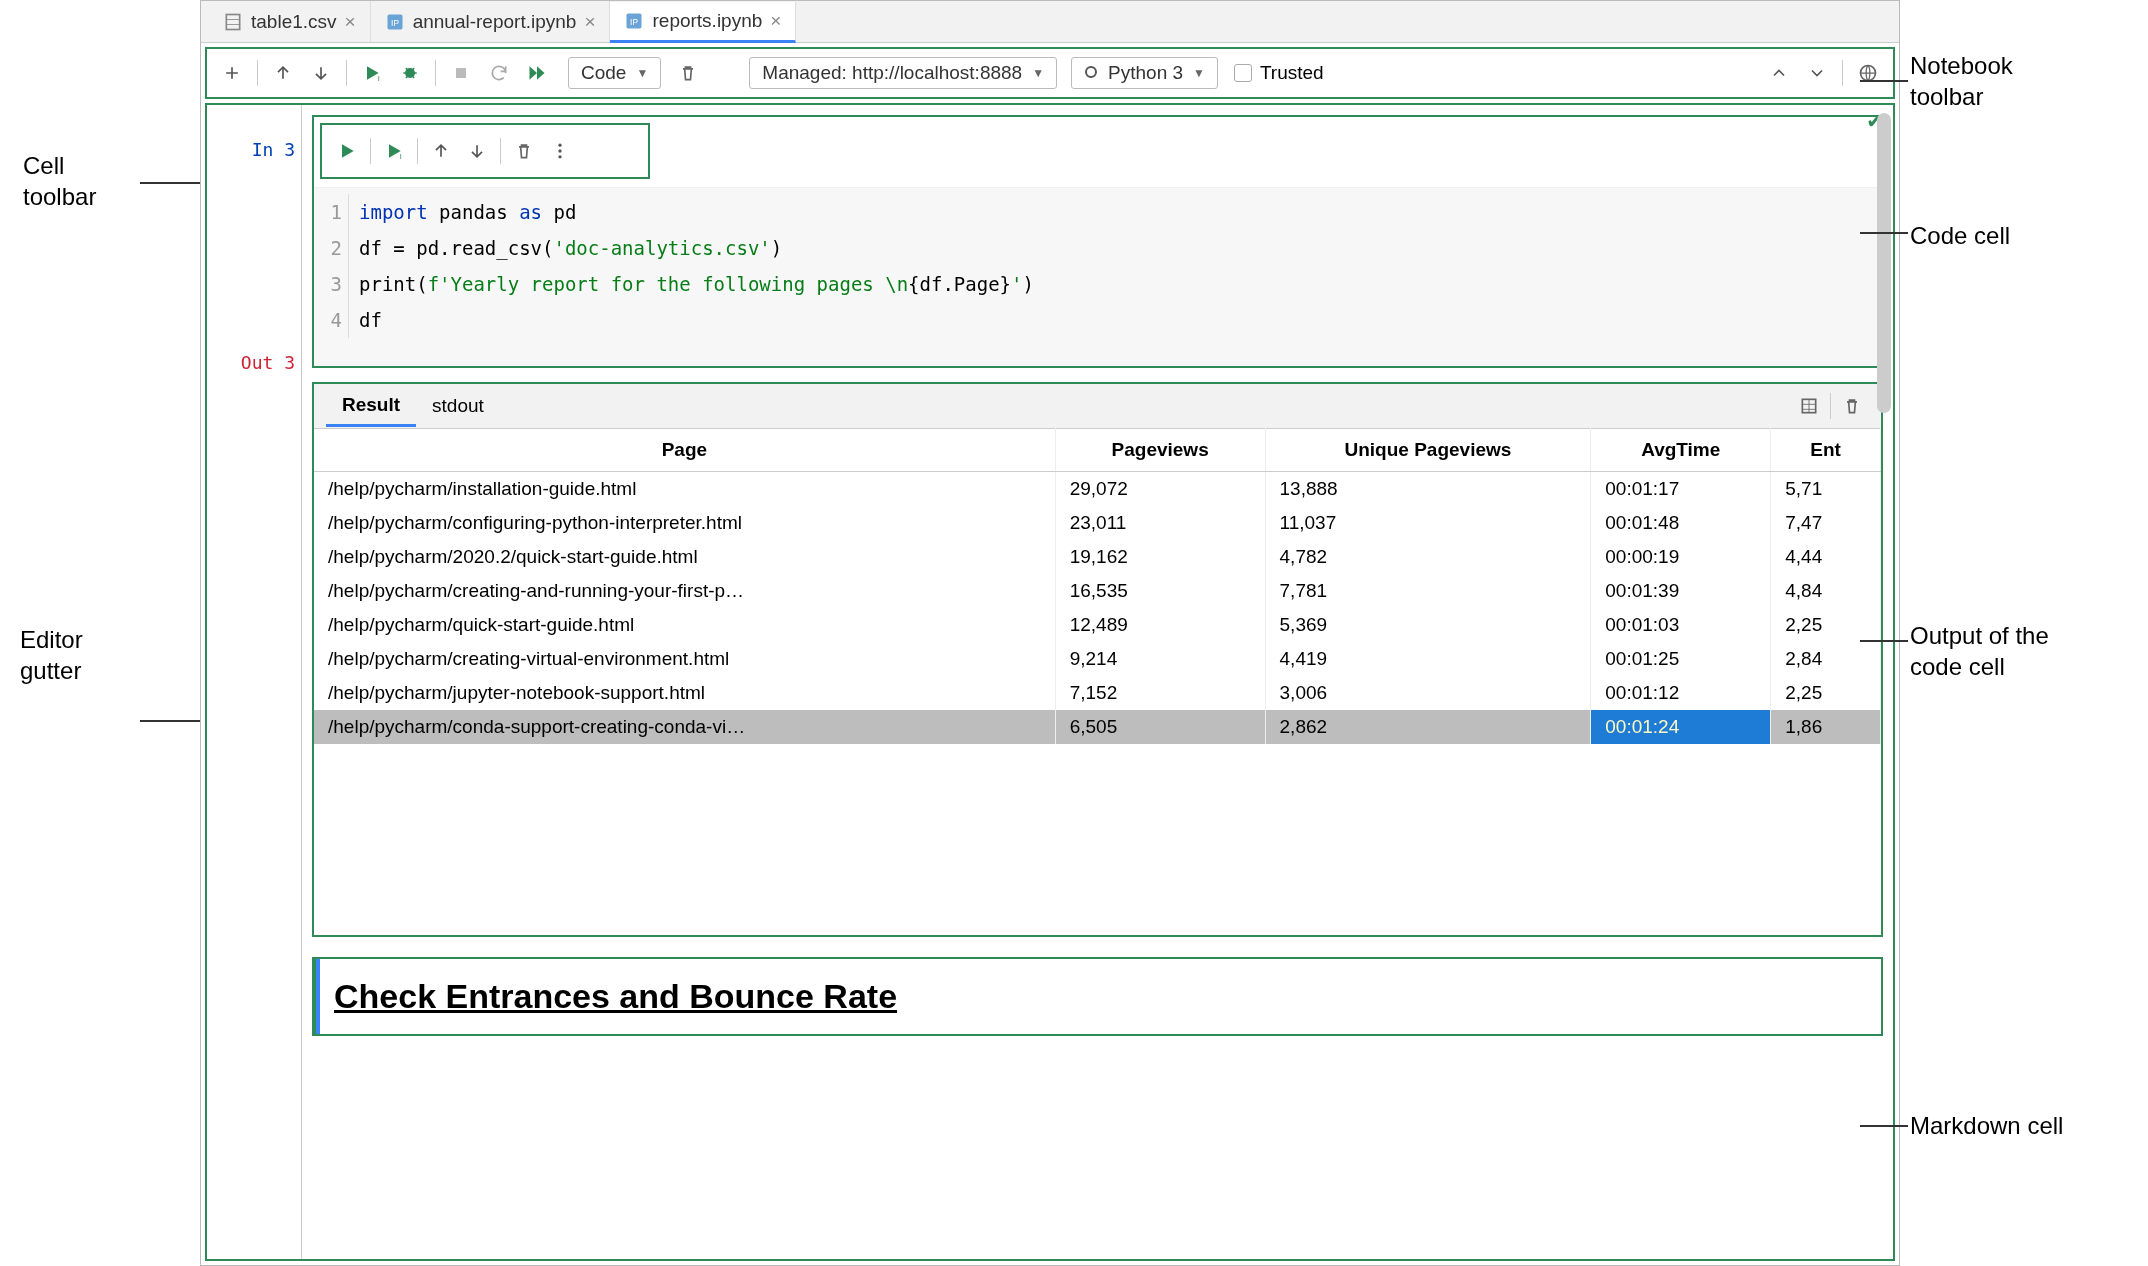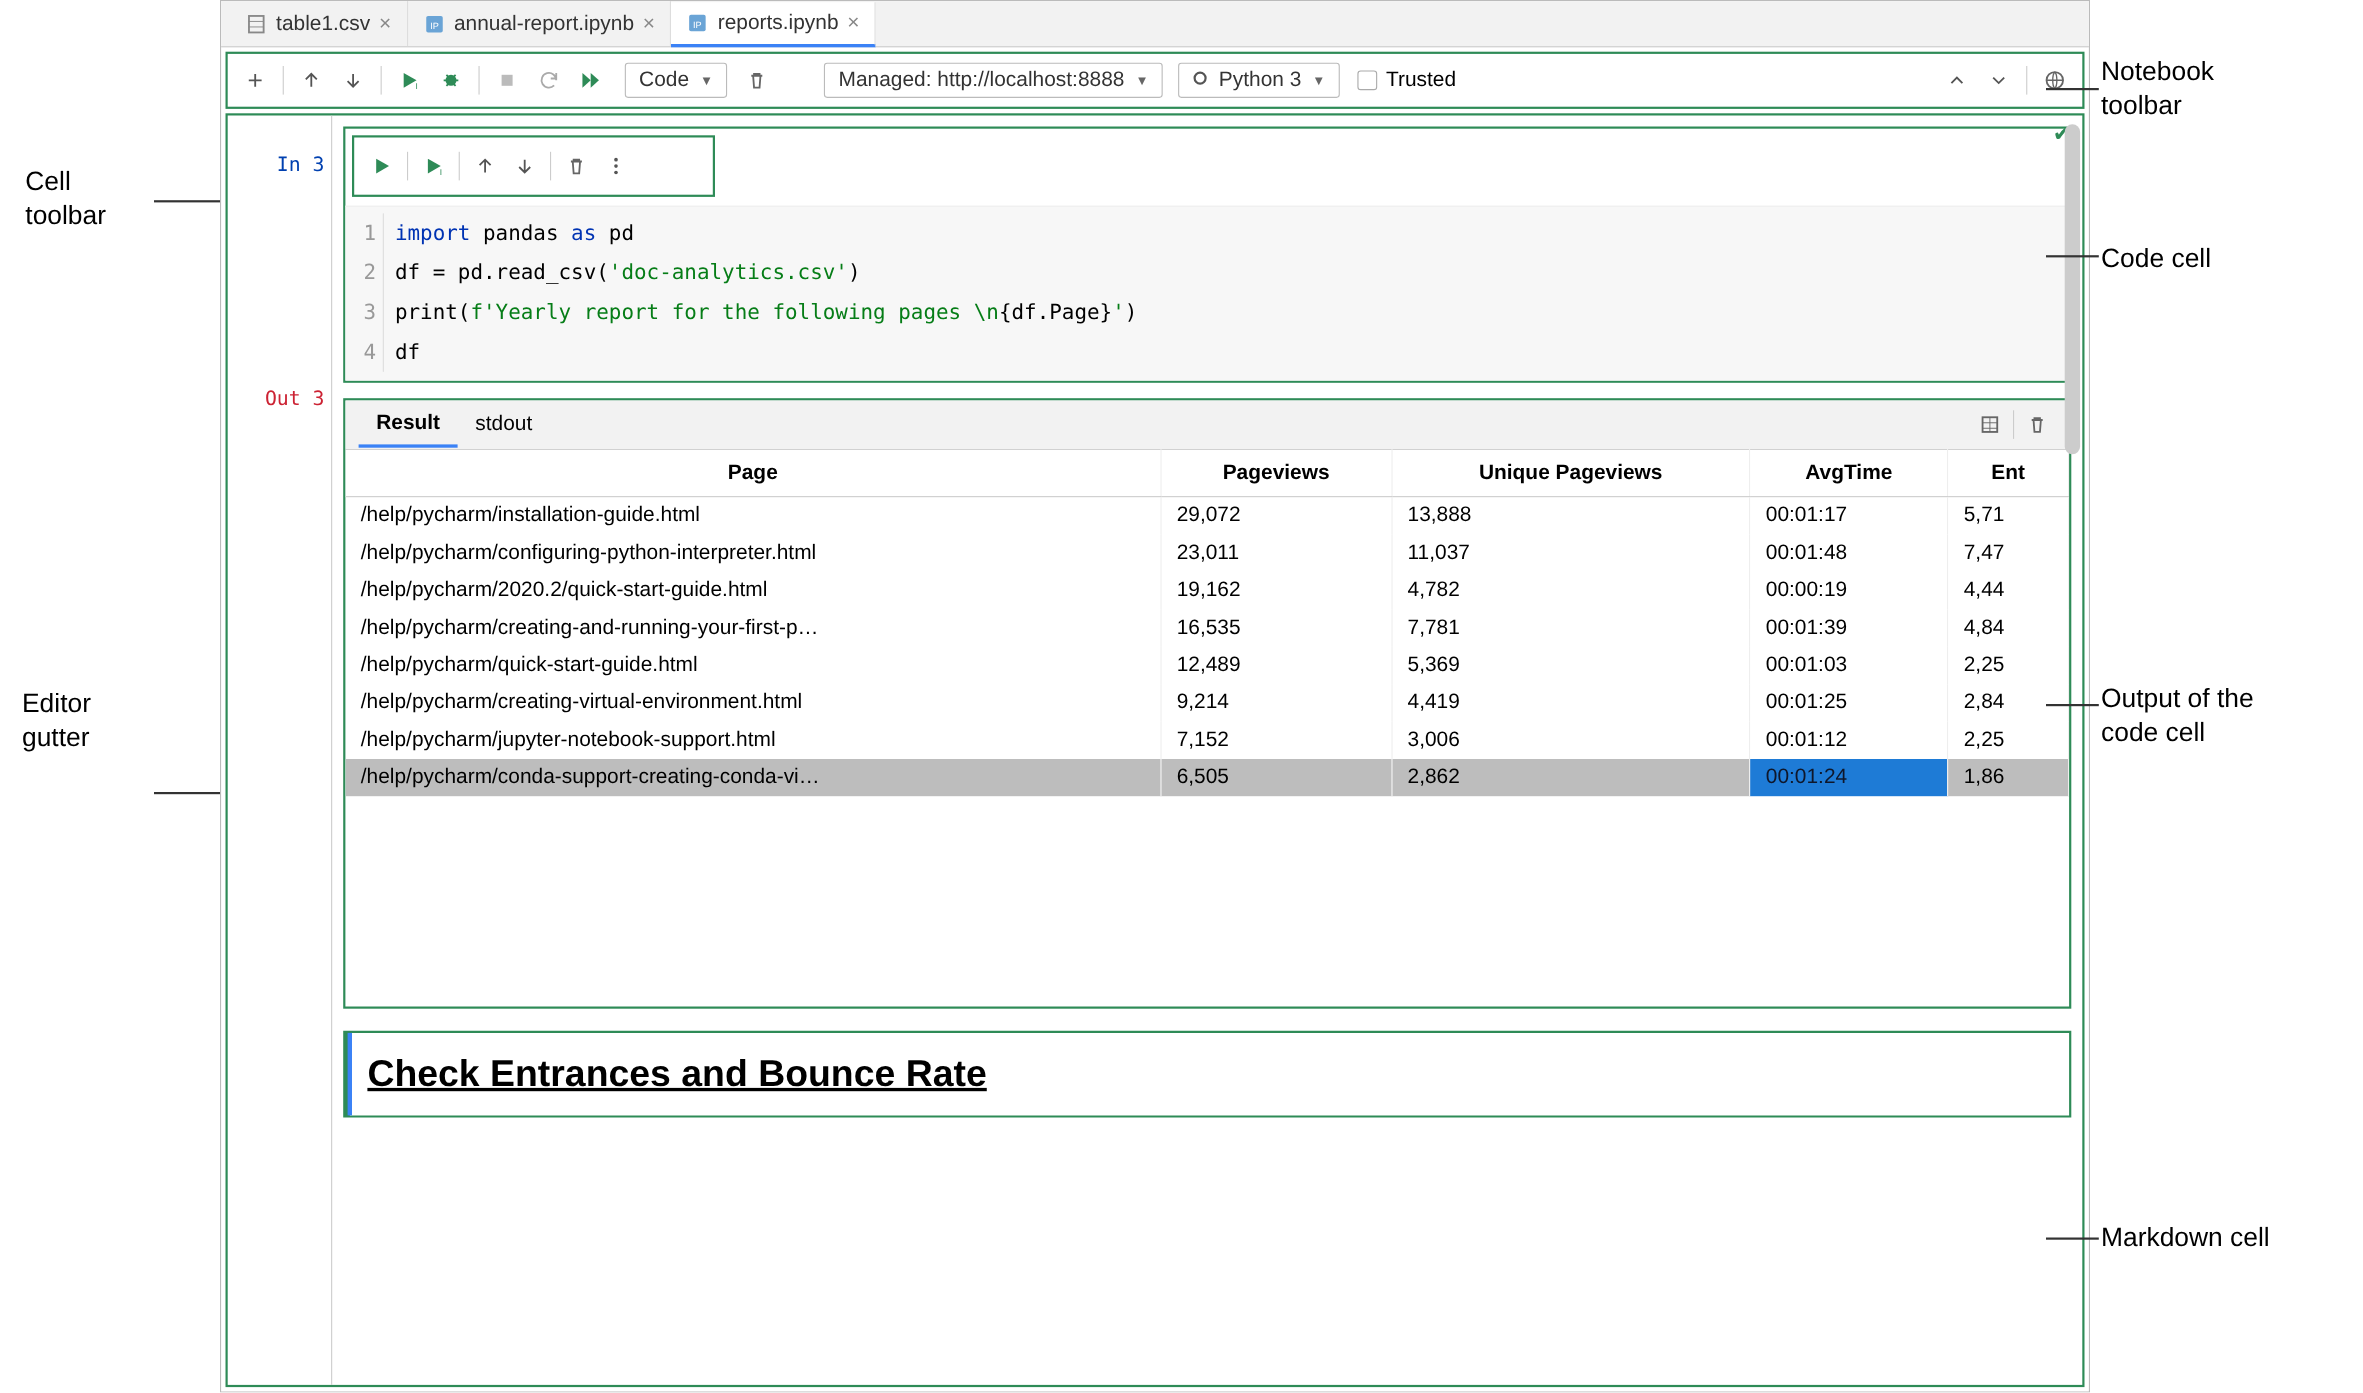--- a/index.html
+++ b/index.html
@@ -127,21 +127,21 @@
 .cell-tb {
   display:flex; align-items:center;
   border:2px solid #2e8b57;
   width: 330px; height:56px;
   margin: 6px 0 8px 6px;
   padding:0 8px; gap:2px;
 }
 .code-area {
   display:flex;
   background:#f7f7f7;
-  padding:6px 0 8px 0;
+  padding:6px 0 28px 0;
   border-top:1px solid #eee;
 }
 .linenos {
   width:34px; text-align:right; color:#999;
   font-family:Menlo,monospace; font-size:19px;
   padding-right:6px; line-height:1.9;
 }
 .code-text {
   font-family:Menlo,monospace; font-size:19px; line-height:1.9;
   white-space:pre;
@@ -180,21 +180,21 @@
   font-weight:700; background:#fff;
   font-family: -apple-system, Arial, sans-serif;
 }
 table.data td {
   padding:6px 14px;
   border-right:1px solid #eee;
   font-family: -apple-system, Arial, sans-serif;
   font-size: 19px;
 }
 tr.sel td { background:#bdbdbd; }
-tr.sel td.hlcell { background:#1e7bd6; color:#0f172a; }
+tr.sel td.hlcell { background:#1e7bd6; color:#fef9c3; }
 
 
 .md-cell {
   border:2px solid #2e8b57;
   margin-top:20px;
   padding: 18px 16px;
   background:#fff;
   border-left: 6px solid #2e8b57;
   position:relative;
 }

